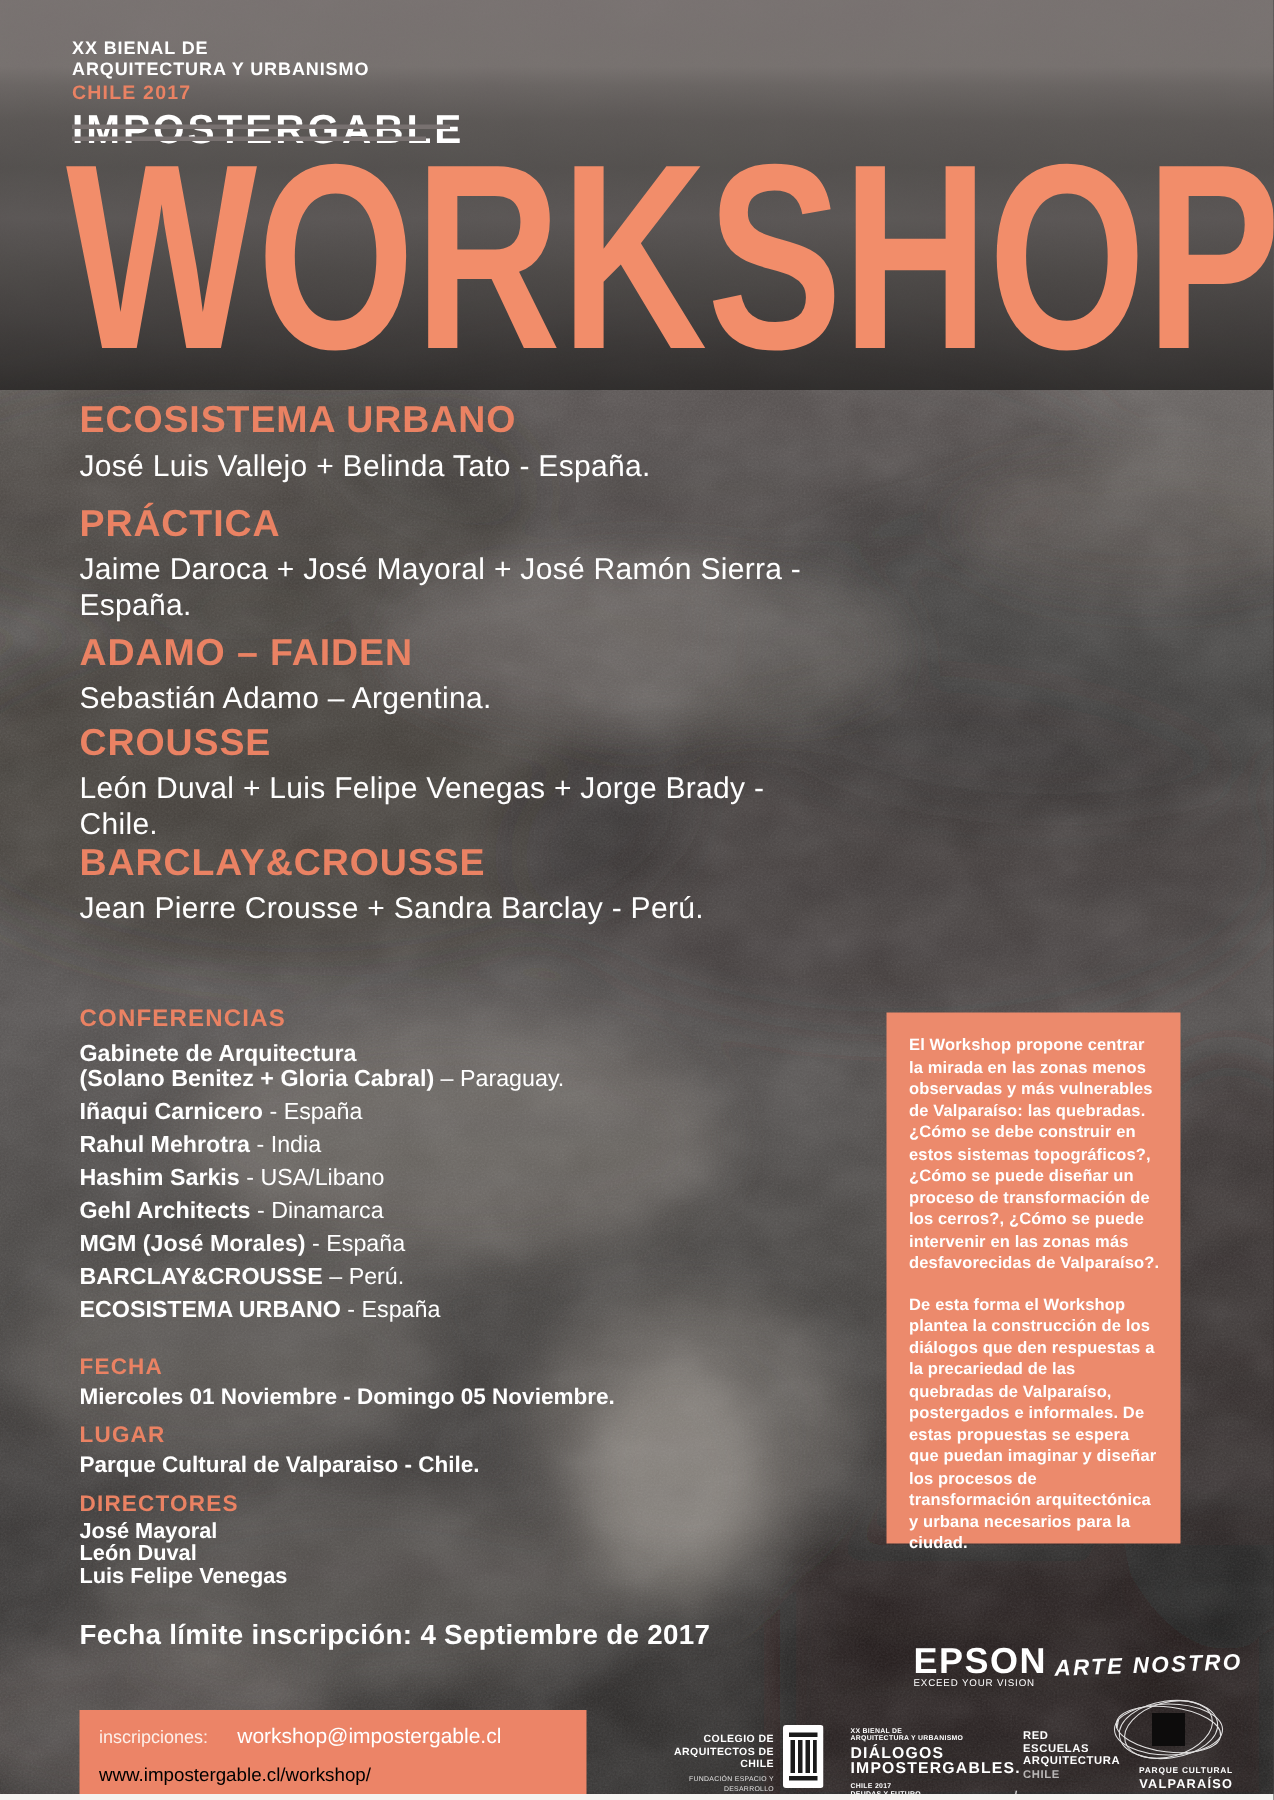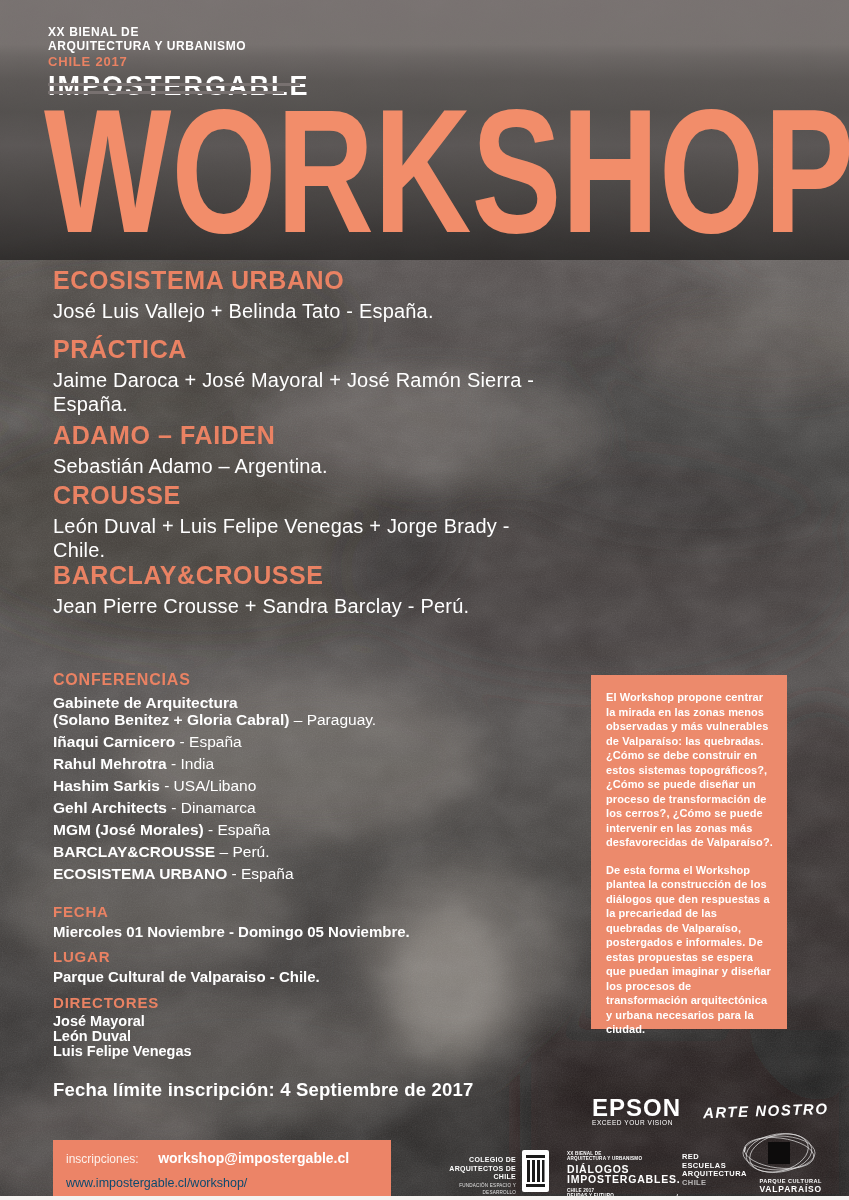--- a/index.html
+++ b/index.html
@@ -29,22 +29,22 @@
   .info-val{font-size:15px;font-weight:bold;line-height:17px;}
   .dir-name{font-size:14.5px;font-weight:bold;line-height:15px;}
   .deadline{font-size:18.5px;font-weight:bold;letter-spacing:.2px;}
   
   .side-box{background:#EC8A6C;width:196px;height:354px;box-sizing:border-box;padding:15px 13px 0 15px;}
   .side-box p{margin:0;font-size:11px;font-weight:bold;line-height:14.5px;color:#fff;letter-spacing:.1px;}
   .side-box p + p{margin-top:13px;}
   
   .insc-box{background:#EC8467;width:338px;height:57px;box-sizing:border-box;padding:9px 0 0 13px;}
   .insc-label{font-size:12px;color:#fdf0ea;}
-  .insc-email{font-size:14px;font-weight:bold;margin-left:15px;}
-  .insc-url{font-size:12.5px;color:#0c4a6e;margin-top:9px;}
+  .insc-email{font-size:14px;font-weight:normal;margin-left:15px;}
+  .insc-url{font-size:12.5px;color:#000000;margin-top:9px;}
   
   .epson-name{font-size:24px;font-weight:bold;letter-spacing:1px;line-height:22px;}
   .epson-tag{font-size:6.5px;letter-spacing:.55px;}
   .arte{font-size:15px;font-weight:bold;font-style:italic;letter-spacing:1.5px;transform:rotate(-2deg);}
   .colegio{width:90px;text-align:right;}
   .colegio .c1{font-size:7px;font-weight:bold;line-height:8.5px;letter-spacing:.3px;}
   .colegio .c3{font-size:4.6px;line-height:7px;letter-spacing:.2px;opacity:.85;}
   .dialogos .t{font-size:4.6px;font-weight:bold;line-height:5.4px;letter-spacing:.2px;}
   .dialogos .m{font-size:10.5px;font-weight:bold;line-height:10.5px;letter-spacing:.8px;}
   .dialogos .b{margin-top:3px;}
@@ -175,21 +175,21 @@
     <div class="dir-name w">Luis Felipe Venegas</div>
   </div>
 
   <div class="abs deadline w" style="left:53px;top:1079px;">Fecha límite inscripción: 4 Septiembre de 2017</div>
 
   <div class="abs side-box" style="left:591px;top:675px;">
     <p>El Workshop propone centrar la mirada en las zonas menos observadas y más vulnerables de Valparaíso: las quebradas. ¿Cómo se debe construir en estos sistemas topográficos?, ¿Cómo se puede diseñar un proceso de transformación de los cerros?, ¿Cómo se puede intervenir en las zonas más desfavorecidas de Valparaíso?.</p>
     <p>De esta forma el Workshop plantea la construcción de los diálogos que den respuestas a la precariedad de las quebradas de Valparaíso, postergados e informales. De estas propuestas se espera que puedan imaginar y diseñar los procesos de transformación arquitectónica y urbana necesarios para la ciudad.</p>
   </div>
 
-  <div class="abs" style="left:592px;top:1097px;">
+  <div class="abs" style="left:609px;top:1097px;">
     <div class="epson-name w">EPSON</div>
     <div class="epson-tag w">EXCEED YOUR VISION</div>
   </div>
   <div class="abs arte w" style="left:703px;top:1102px;">ARTE NOSTRO</div>
 
   <div class="abs insc-box" style="left:53px;top:1140px;">
     <div>
       <span class="insc-label">inscripciones:</span>
       <span class="insc-email w">workshop@impostergable.cl</span>
     </div>

